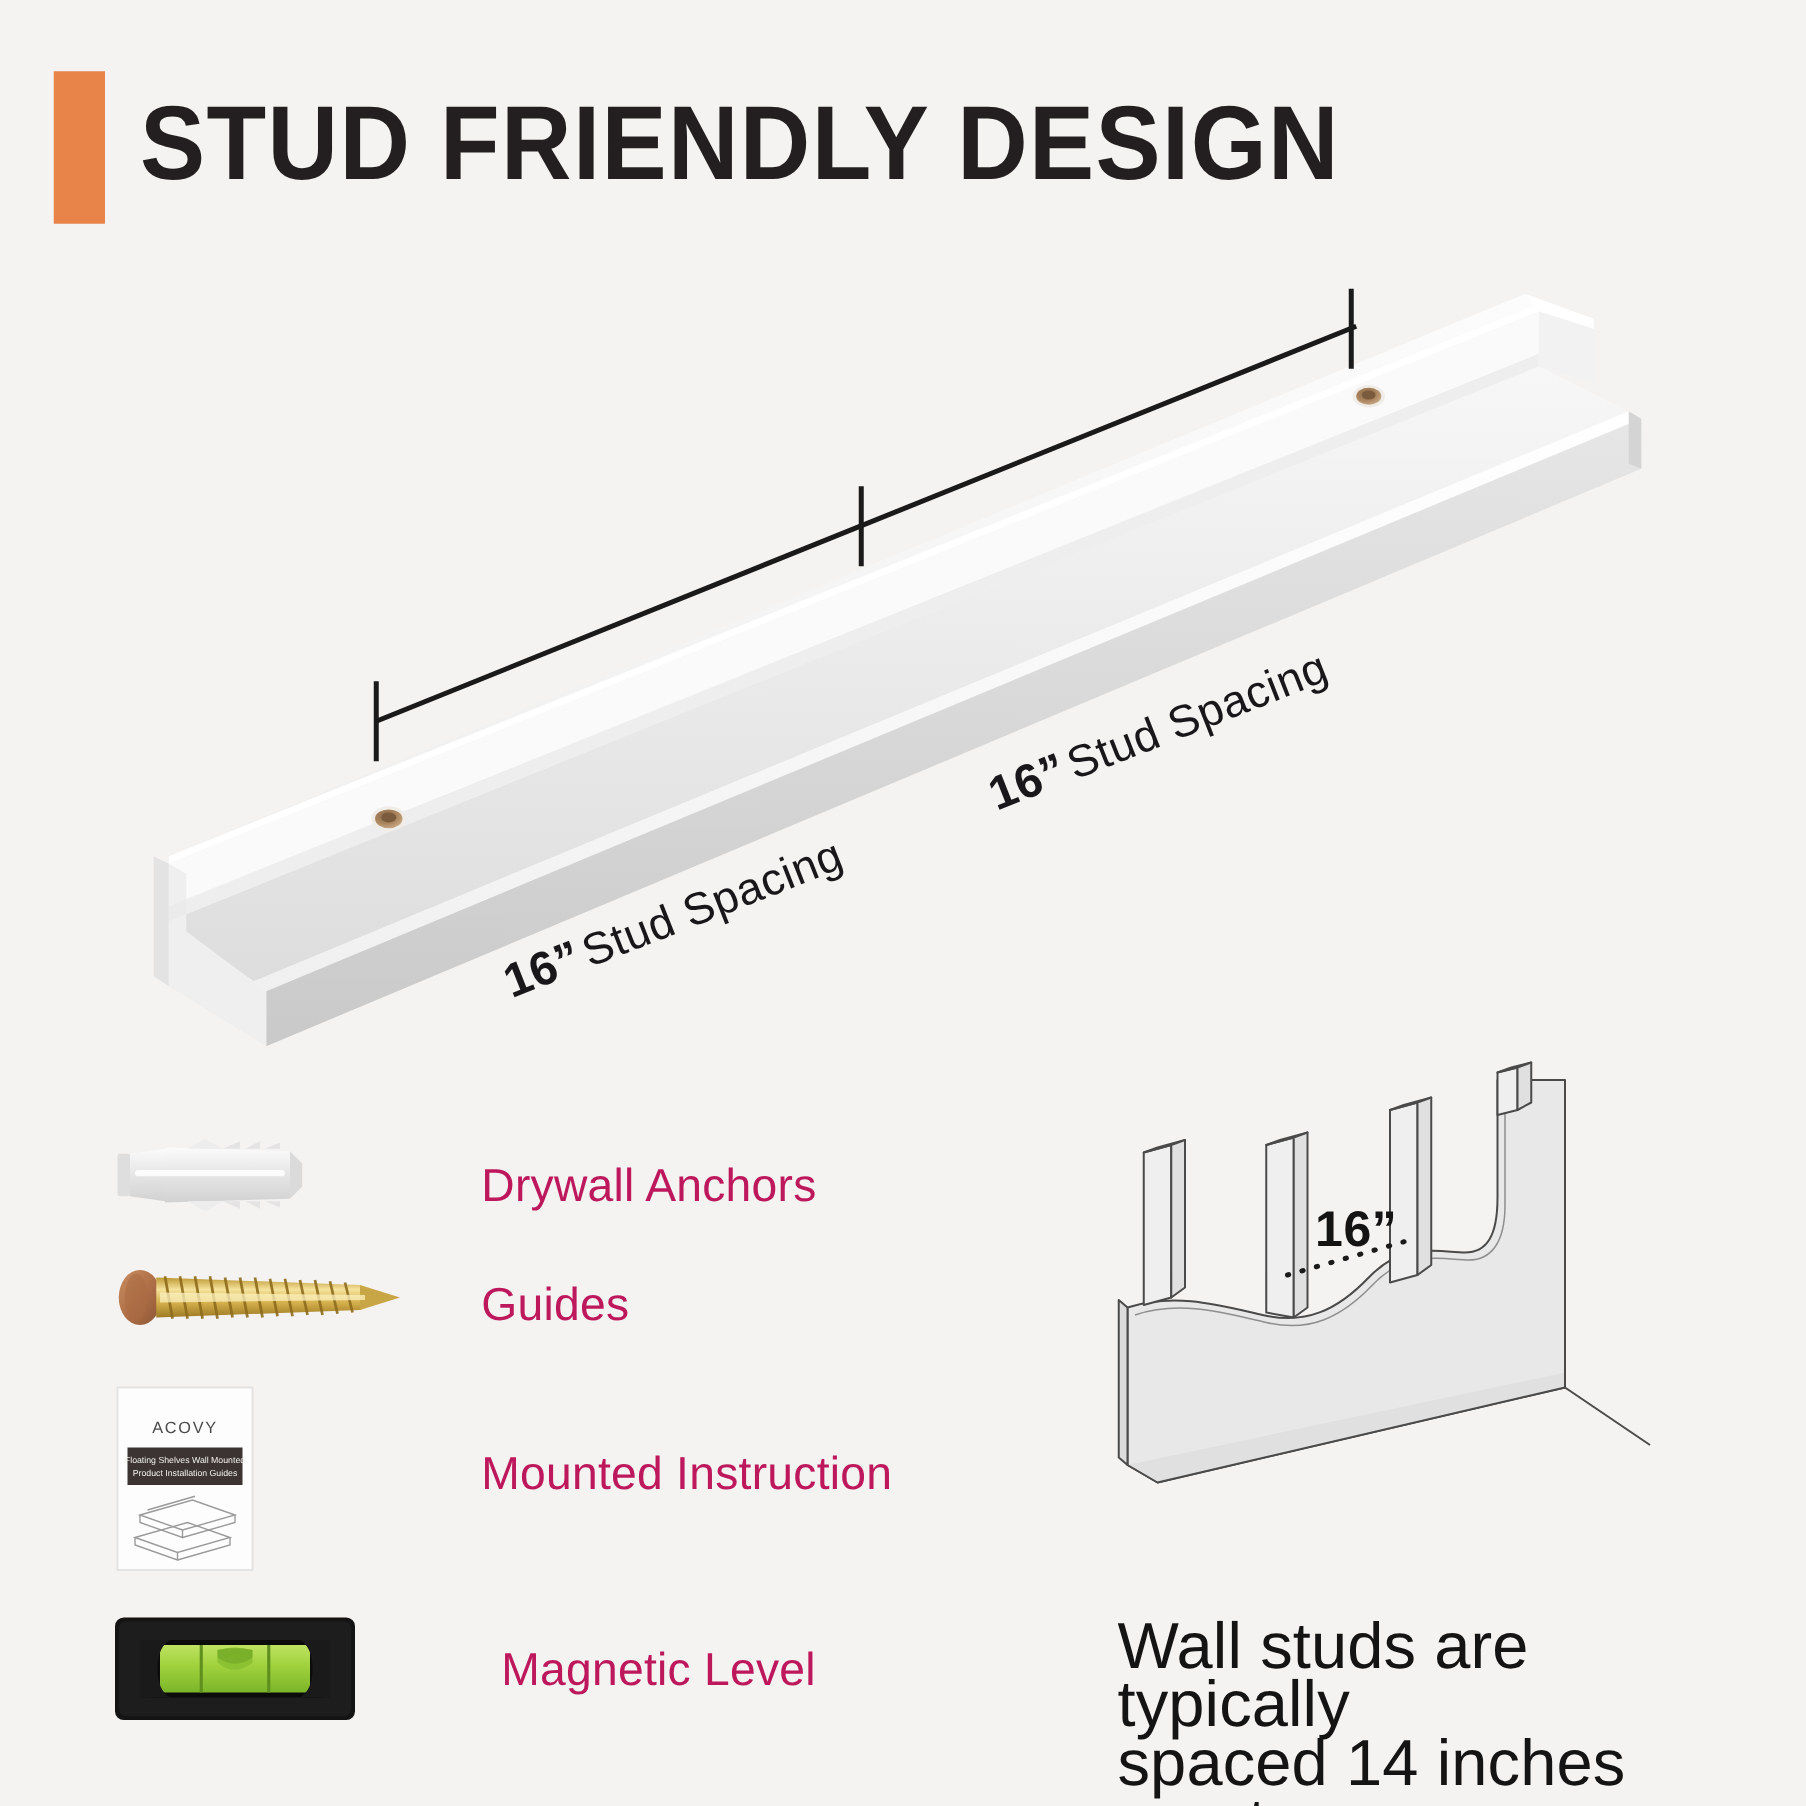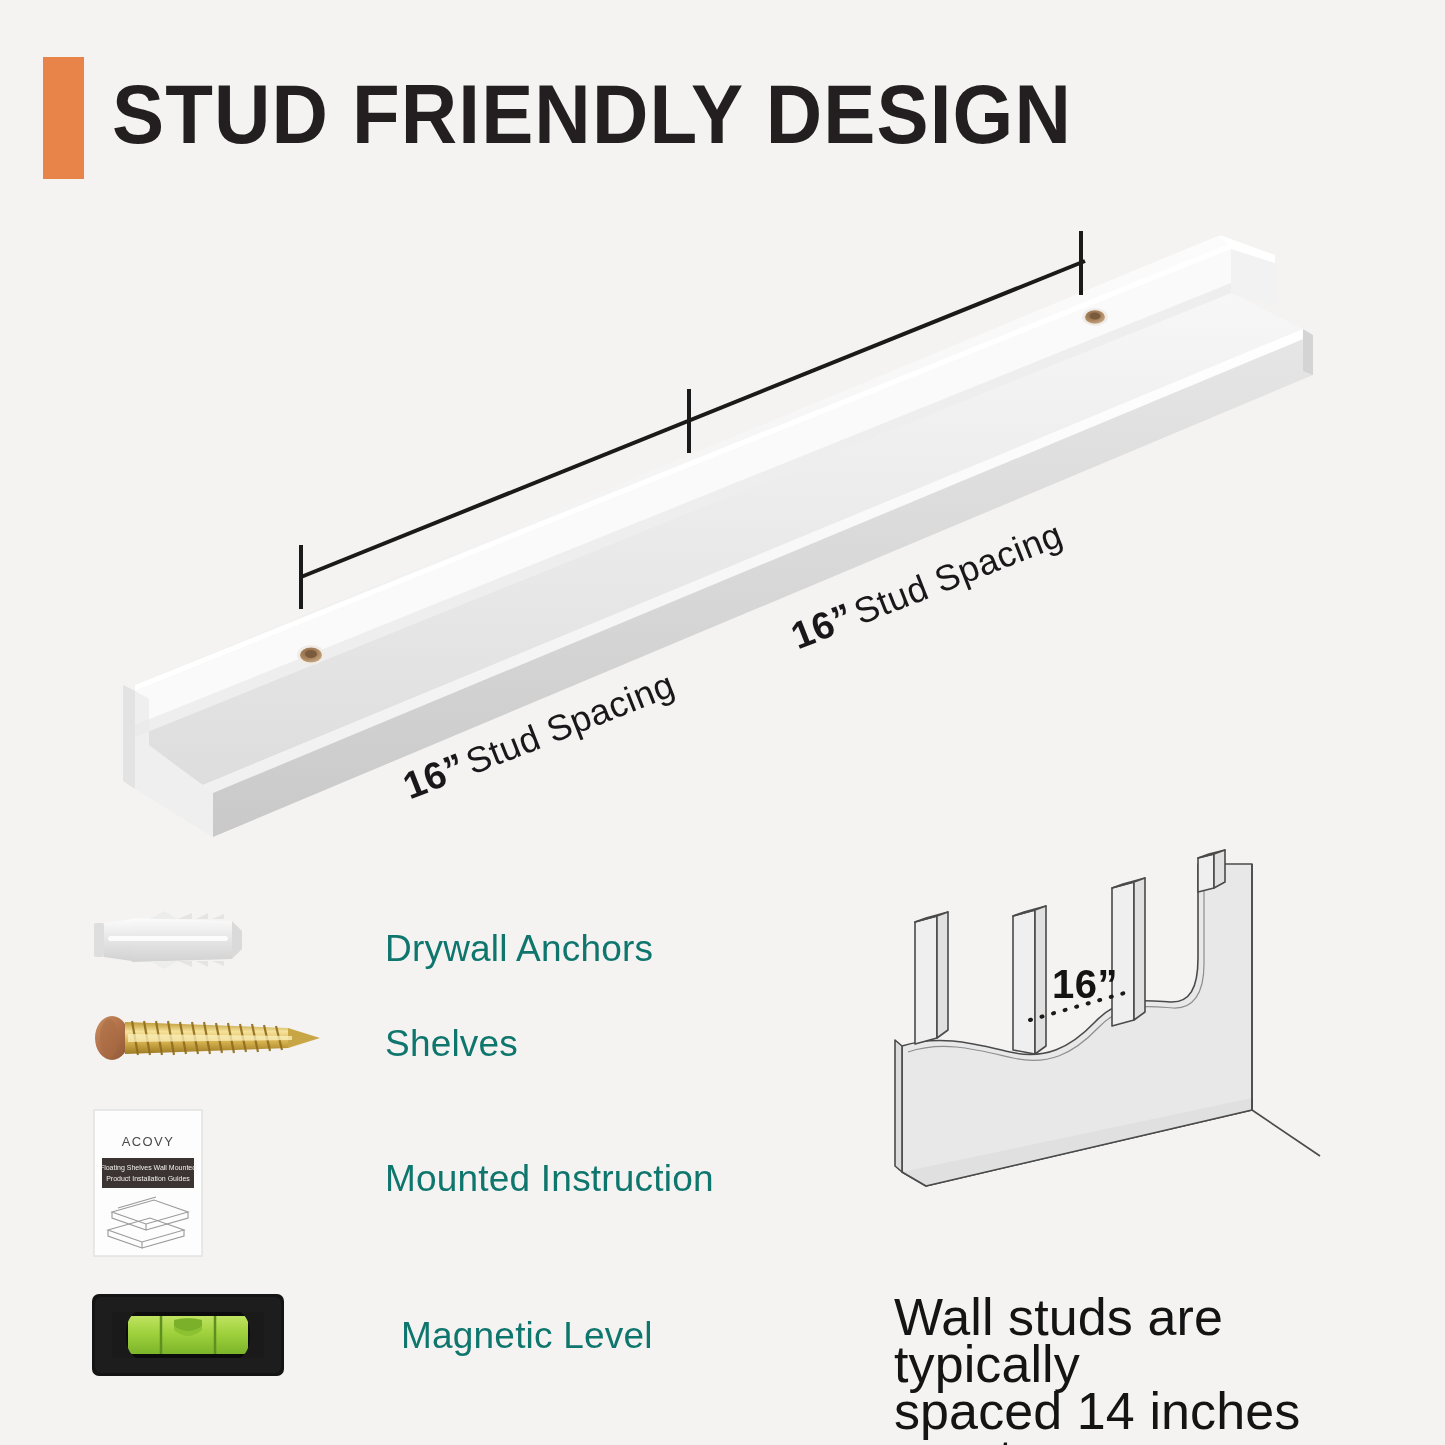--- a/index.html
+++ b/index.html
@@ -43,21 +43,21 @@
   .dimlabel .num{ font-weight:700; font-size:38px; letter-spacing:.5px; }
   .dimlabel .txt{ font-weight:400; font-size:36px; letter-spacing:.5px; }
   #dim-left{ left:318px; top:540px; transform:rotate(-21.5deg); }
   #dim-right{ left:706px; top:390px; transform:rotate(-21.5deg); }
 
   
   .acc{ position:absolute; left:92px; }
   .acc-icon{ position:absolute; left:0; }
   .acc-label{
     position:absolute; left:293px;
-    font-size:37px; color:#0f766e; font-weight:400;
+    font-size:37px; color:#be185d; font-weight:400;
     letter-spacing:.2px; white-space:nowrap;
     font-family:"Liberation Sans", sans-serif;
   }
   .acc-icon svg{ display:block; }
 
   #acc-0{ top:905px; height:95px; width:700px; }
   #acc-0 .acc-label{ top:23px; }
   #acc-1{ top:1010px; height:80px; width:700px; }
   #acc-1 .acc-label{ top:13px; }
   #acc-2{ top:1108px; height:145px; width:700px; }
@@ -247,21 +247,21 @@
           <line x1="160" y1="14" x2="166" y2="42"></line>
           <line x1="172" y1="15" x2="178" y2="41"></line>
           <line x1="184" y1="16" x2="190" y2="40"></line>
         </g>
 
         <path d="M196 18 L228 28 L196 38 Z" fill="#C9A645"></path>
 
         <path d="M36 24 L200 26 L200 30 L36 32 Z" fill="#FBF0BE" opacity=".75"></path>
       </svg>
     </div>
-    <div class="acc-label">Shelves</div>
+    <div class="acc-label">Guides</div>
   </div>
 
   <div class="acc" id="acc-2">
     <div class="acc-icon">
       <svg width="112" height="150" viewBox="0 0 112 150" xmlns="http://www.w3.org/2000/svg">
         <rect x="2" y="2" width="108" height="146" fill="#FDFDFD" stroke="#E2E2E2" stroke-width="1.5"></rect>
         <text x="56" y="38" text-anchor="middle" font-family="Liberation Sans, sans-serif" font-size="13" letter-spacing="1.4" fill="#4A4A4A">ACOVY</text>
         <rect x="10" y="50" width="92" height="30" fill="#3B3432"></rect>
         <text x="56" y="62" text-anchor="middle" font-family="Liberation Sans, sans-serif" font-size="7" fill="#F2F0EE">Floating Shelves Wall Mounted</text>
         <text x="56" y="73" text-anchor="middle" font-family="Liberation Sans, sans-serif" font-size="7" fill="#F2F0EE">Product Installation Guides</text>

